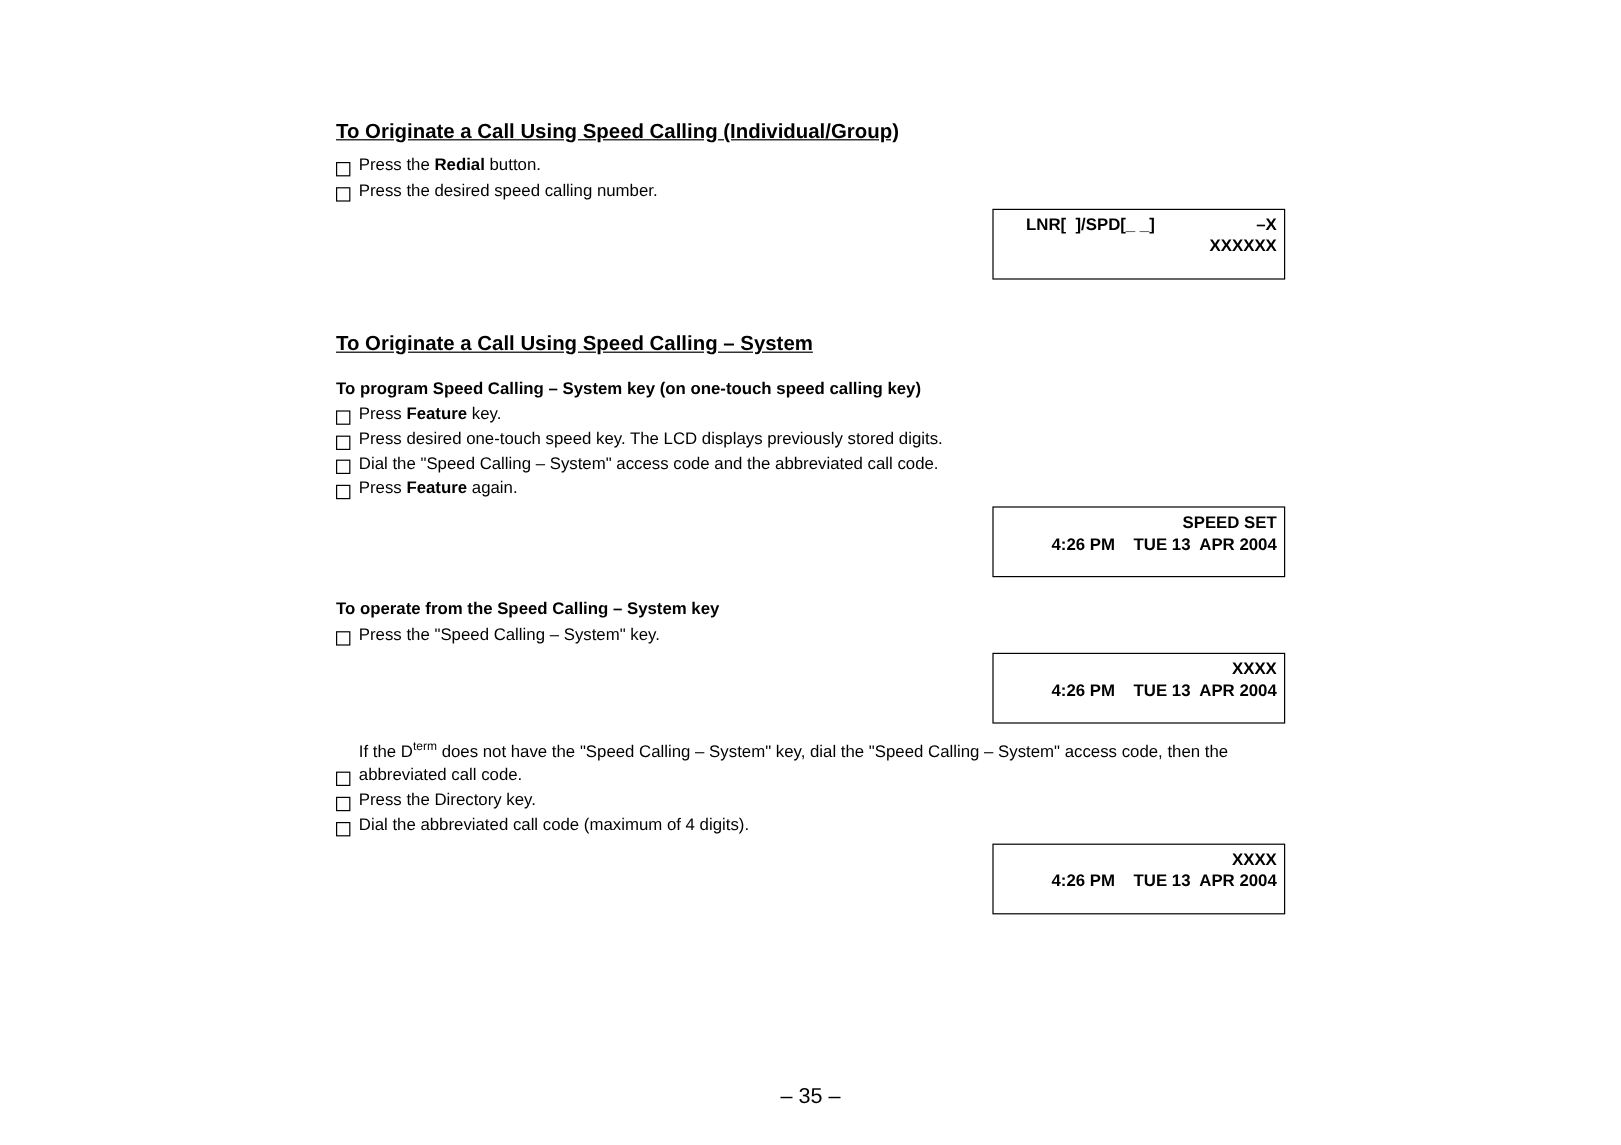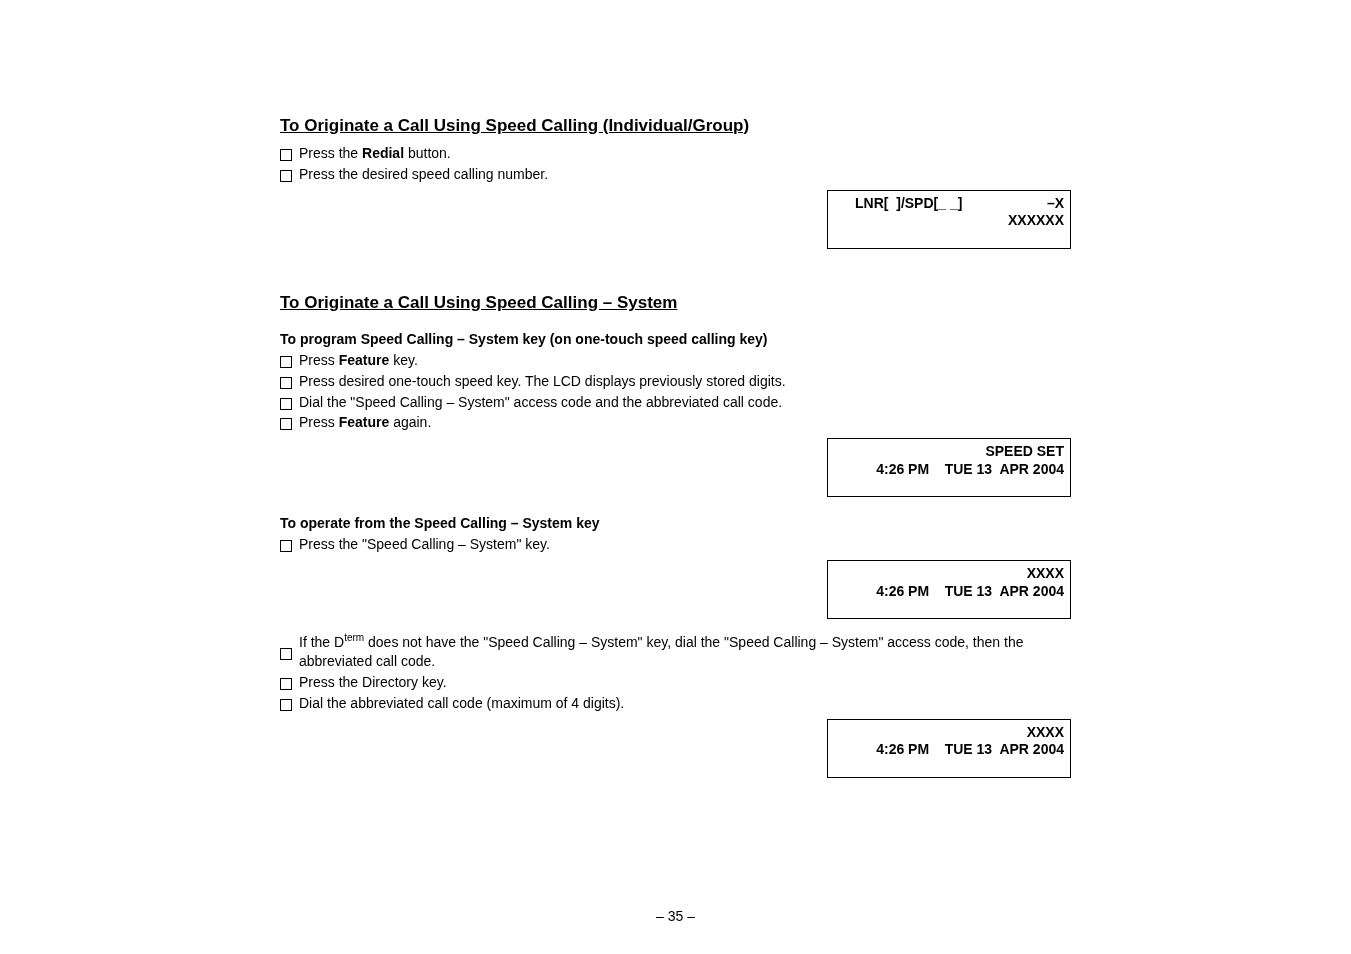--- a/index.html
+++ b/index.html
@@ -16,32 +16,32 @@
     width: 791px;
   }
   .h2 {
     font-weight: bold;
     font-size: 17px;
     text-decoration: underline;
     margin-top: 44px;
     margin-bottom: 8px;
   }
   .h2.first {
-    margin-top: 16px;
+    margin-top: 0;
   }
   .h3 {
     font-weight: bold;
     font-size: 14px;
     margin-top: 18px;
     margin-bottom: 4px;
   }
   .item {
     margin: 2px 0 2px 0;
     display: flex;
-    align-items: center;
+    align-items: flex-end;
     font-size: 14px;
   }
   .item .box {
     width: 10px;
     height: 10px;
     border: 1px solid #000;
     margin-top: 3px;
     margin-right: 7px;
     flex-shrink: 0;
   }
@@ -81,21 +81,21 @@
     text-align: right;
   }
   .lcd .row.single-right {
     justify-content: flex-end;
   }
   .lcd .row.single-left {
     justify-content: flex-end;
   }
   .pagenum {
     text-align: center;
-    font-size: 14px;
+    font-size: 18px;
     position: absolute;
     bottom: 30px;
     left: 0;
     right: 0;
   }
 </style>
 </head>
 <body>
 
 <div class="page">

